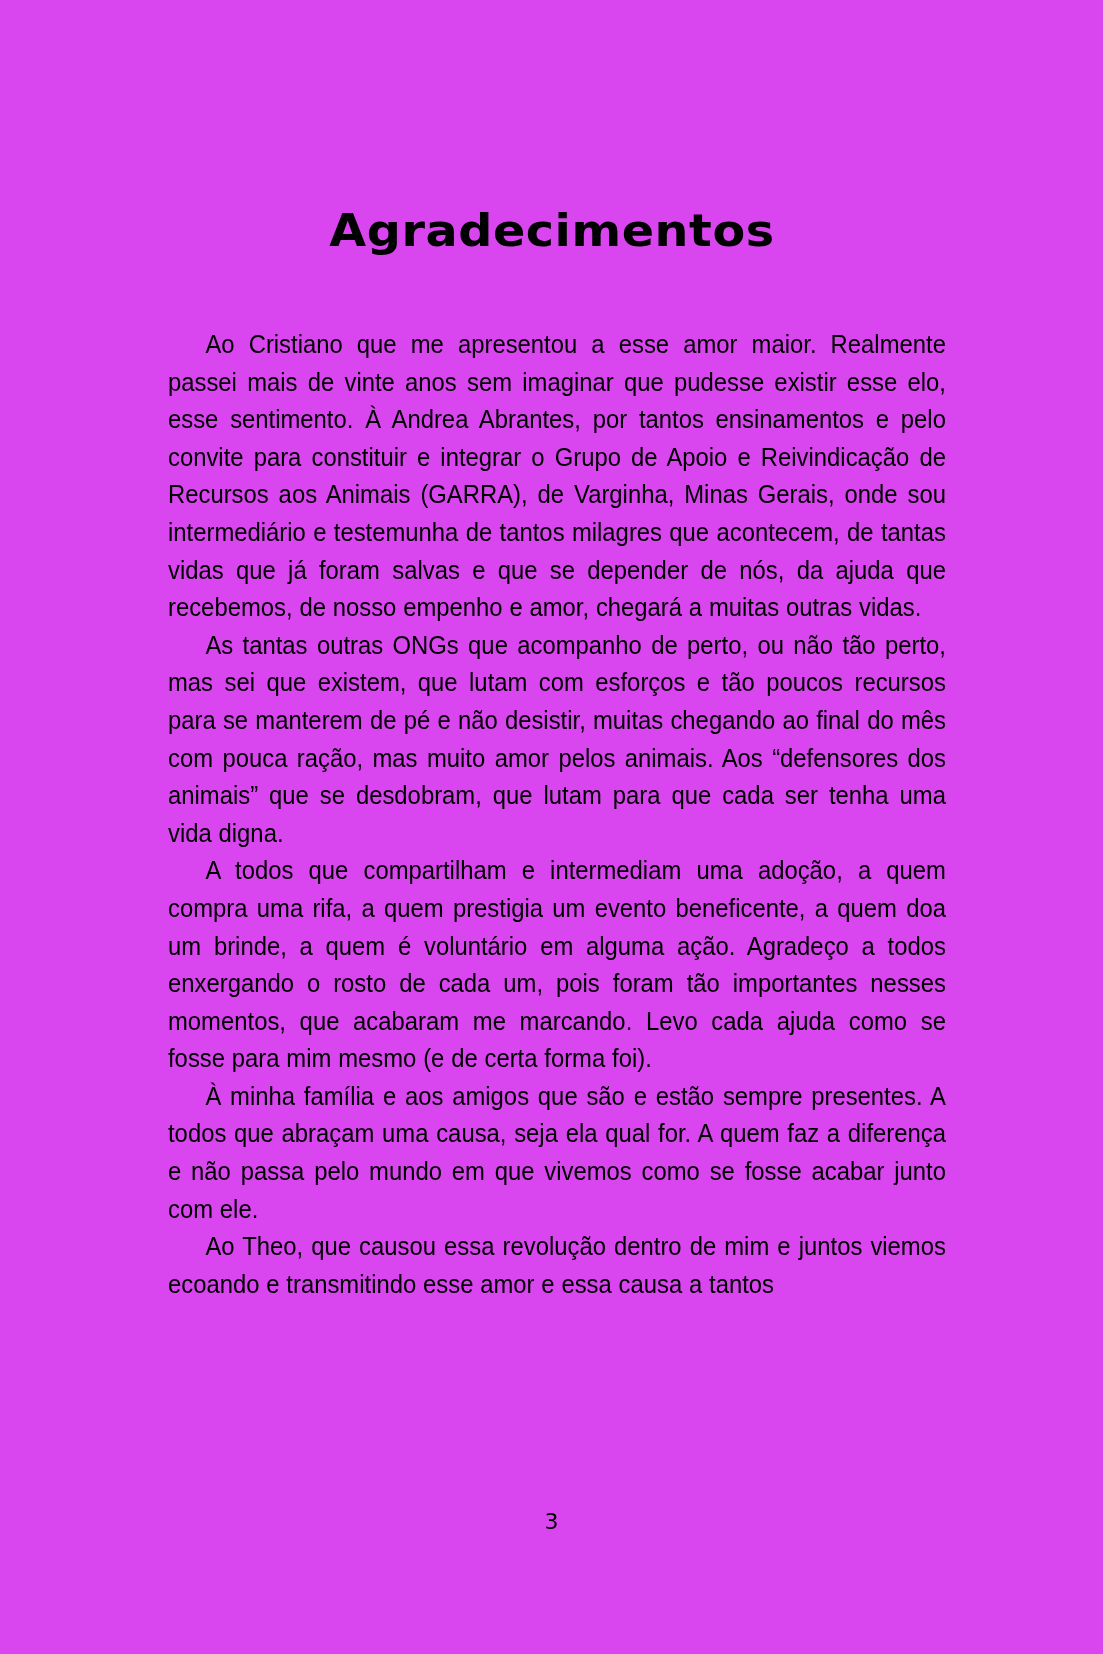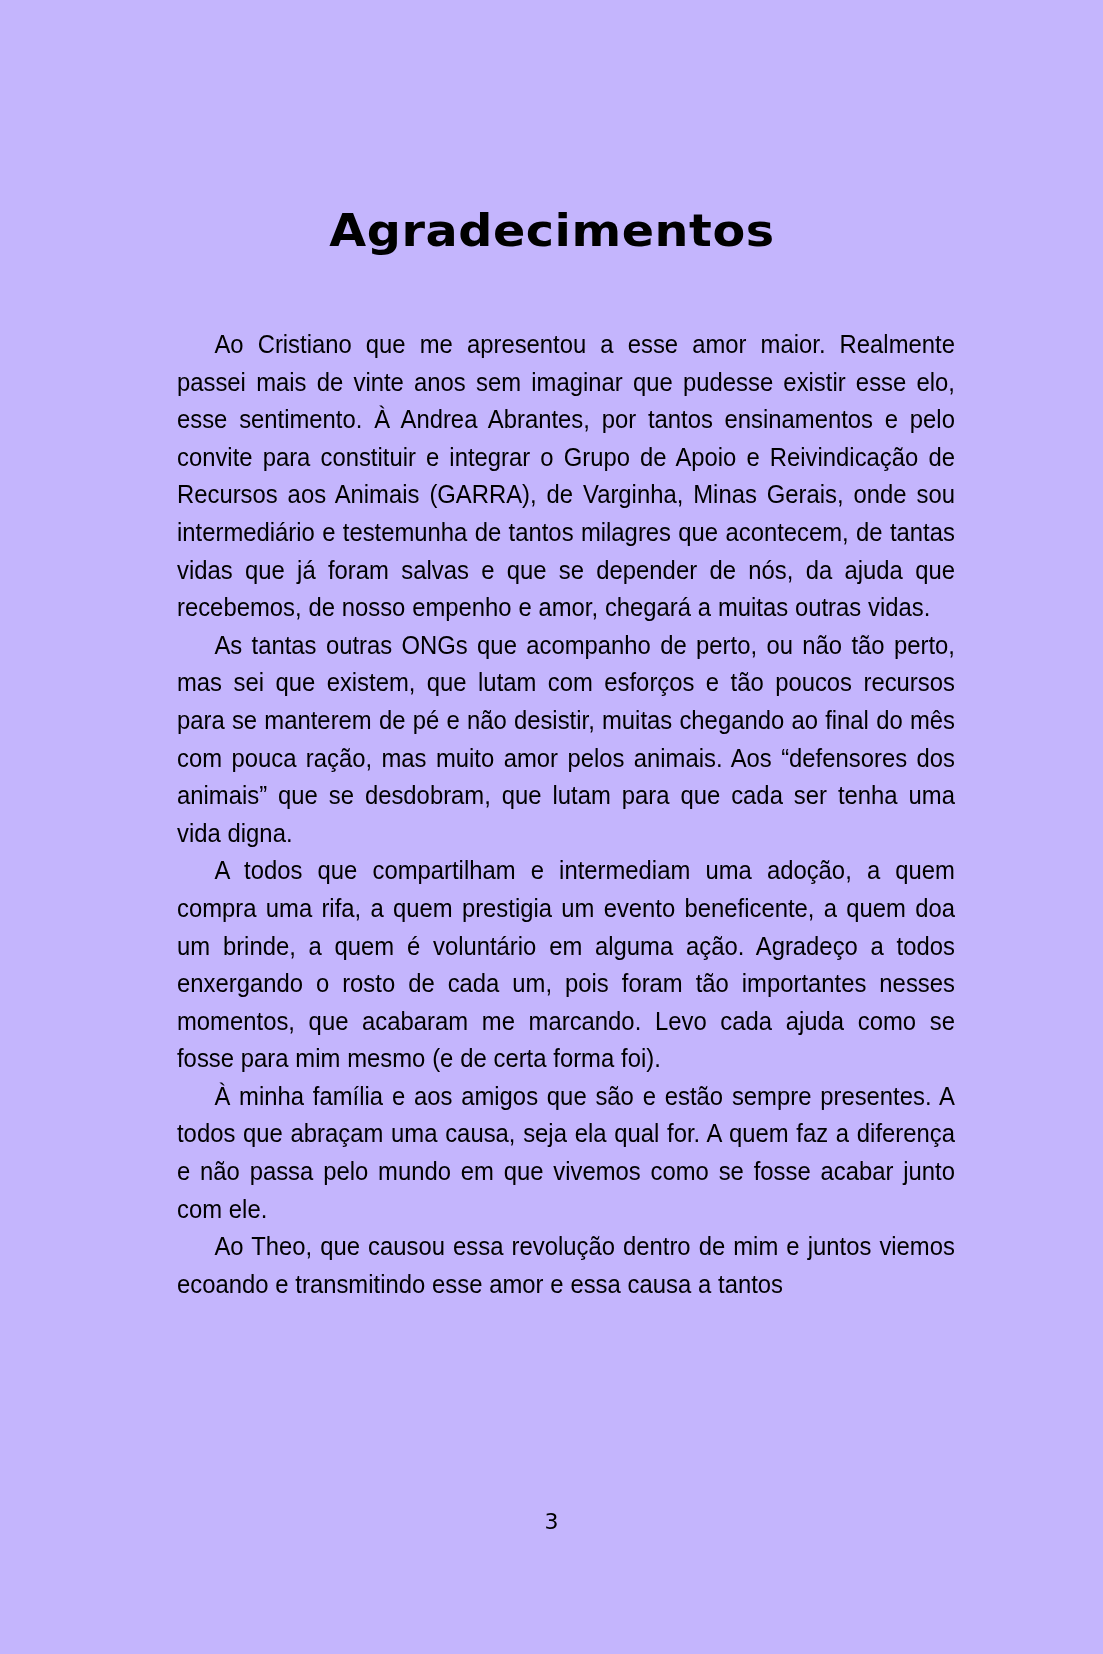--- a/index.html
+++ b/index.html
@@ -9,21 +9,21 @@
     background: #ffffff;
   }
   body {
     font-family: "Liberation Sans", sans-serif;
     color: #000000;
   }
   .page {
     position: relative;
     width: 1103px;
     height: 1654px;
-    background: #c4b5fd;
+    background: #d946ef;
     overflow: hidden;
     box-sizing: border-box;
   }
   .content {
     position: absolute;
     left: 163px;
     top: 0;
     width: 778px;
   }
   .page-title {
@@ -38,21 +38,21 @@
     font-weight: 700;
     font-size: 45px;
     line-height: 54px;
     letter-spacing: 0.5px;
     color: #000000;
     transform: scaleX(1.06);
     transform-origin: center center;
   }
   .body-block {
     position: absolute;
-    left: 14px;
+    left: 5px;
     top: 326px;
     width: 778px;
   }
   p.para {
     margin: 0 0 0 0;
     padding: 0;
     text-align: justify;
     text-justify: inter-word;
     font-family: "Liberation Sans Narrow", "Liberation Sans", sans-serif;
     font-size: 25.5px;

